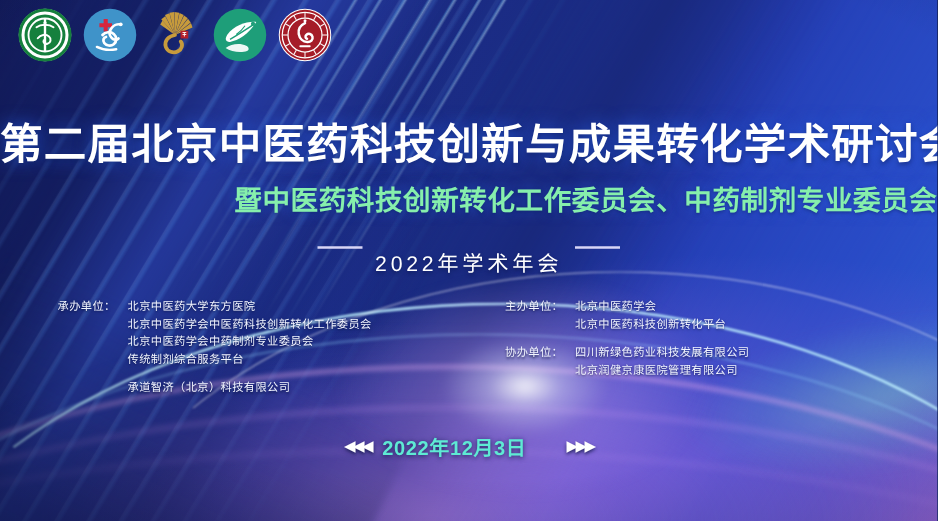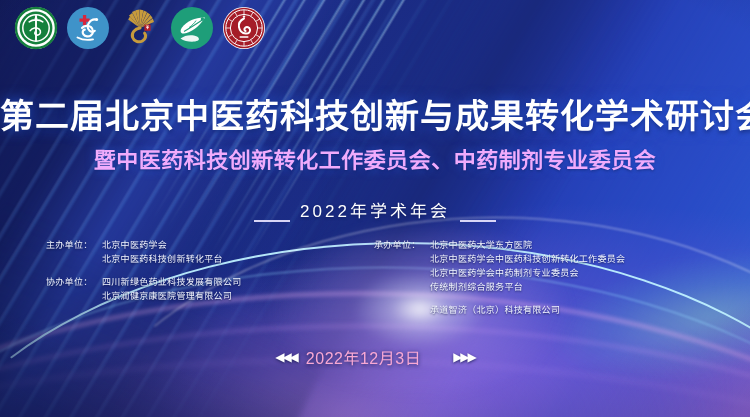--- a/index.html
+++ b/index.html
@@ -228,35 +228,35 @@
     line-height: 44px;
     font-weight: bold;
     color: #ffffff;
     letter-spacing: 1px;
     text-shadow: 0 0 14px rgba(40,90,220,0.85), 0 2px 4px rgba(10,20,70,0.65);
     white-space: nowrap;
   }
   .title-sub {
     position: absolute;
     top: 146px; left: 0; right: 0;
-    text-align: center;
+    text-align: right;
     font-size: 22px;
     line-height: 30px;
     font-weight: bold;
-    color: #f0abfc;
+    color: #86efac;
     letter-spacing: 0.5px;
     text-shadow: 0 0 10px rgba(40,90,220,0.7), 0 1px 3px rgba(10,20,70,0.6);
     white-space: nowrap;
   }
 
   .year-line {
     position: absolute;
     top: 197px; left: 0; right: 0;
     display: flex;
-    align-items: flex-end;
+    align-items: flex-start;
     justify-content: center;
     gap: 10px;
   }
   .year-rule {
     width: 36px; height: 2px;
     background: #e8e4ff;
     opacity: 0.92;
     flex: none;
   }
   .year-text {
@@ -308,22 +308,22 @@
   }
   .chev {
     font-size: 12px;
     color: #ffffff;
     letter-spacing: -2px;
     line-height: 1;
     text-shadow: 0 1px 3px rgba(8,16,60,0.7);
   }
   .footer-text {
     font-size: 16px;
-    font-weight: normal;
-    color: #f9a8d4;
+    font-weight: bold;
+    color: #5eead4;
     letter-spacing: 0.5px;
     white-space: nowrap;
     text-shadow: 0 1px 4px rgba(8,16,60,0.8);
   }
   .footer-gap { display: inline-block; width: 14px; }
 </style>
 </head>
 <body>
 
 <div class="banner">
@@ -447,20 +447,50 @@
     <div class="title-sub">暨中医药科技创新转化工作委员会、中药制剂专业委员会</div>
 
     <div class="year-line">
       <span class="year-rule"></span>
       <span class="year-text">2022年学术年会</span>
       <span class="year-rule"></span>
     </div>
 
     <div class="orgs">
 
+      <div class="org-col right">
+
+        <div class="org-group">
+          <div class="org-line">
+            <span class="org-label">承办单位：</span>
+            <span class="org-value">北京中医药大学东方医院</span>
+          </div>
+          <div class="org-line">
+            <span class="org-label blank">　　　　</span>
+            <span class="org-value">北京中医药学会中医药科技创新转化工作委员会</span>
+          </div>
+          <div class="org-line">
+            <span class="org-label blank">　　　　</span>
+            <span class="org-value">北京中医药学会中药制剂专业委员会</span>
+          </div>
+          <div class="org-line">
+            <span class="org-label blank">　　　　</span>
+            <span class="org-value">传统制剂综合服务平台</span>
+          </div>
+        </div>
+
+        <div class="org-group">
+          <div class="org-line">
+            <span class="org-label blank">　　　　</span>
+            <span class="org-value">承道智济（北京）科技有限公司</span>
+          </div>
+        </div>
+
+      </div>
+
       <div class="org-col left">
 
         <div class="org-group">
           <div class="org-line">
             <span class="org-label">主办单位：</span>
             <span class="org-value">北京中医药学会</span>
           </div>
           <div class="org-line">
             <span class="org-label blank">　　　　</span>
             <span class="org-value">北京中医药科技创新转化平台</span>
@@ -468,50 +498,20 @@
         </div>
 
         <div class="org-group">
           <div class="org-line">
             <span class="org-label">协办单位：</span>
             <span class="org-value">四川新绿色药业科技发展有限公司</span>
           </div>
           <div class="org-line">
             <span class="org-label blank">　　　　</span>
             <span class="org-value">北京润健京康医院管理有限公司</span>
-          </div>
-        </div>
-
-      </div>
-
-      <div class="org-col right">
-
-        <div class="org-group">
-          <div class="org-line">
-            <span class="org-label">承办单位：</span>
-            <span class="org-value">北京中医药大学东方医院</span>
-          </div>
-          <div class="org-line">
-            <span class="org-label blank">　　　　</span>
-            <span class="org-value">北京中医药学会中医药科技创新转化工作委员会</span>
-          </div>
-          <div class="org-line">
-            <span class="org-label blank">　　　　</span>
-            <span class="org-value">北京中医药学会中药制剂专业委员会</span>
-          </div>
-          <div class="org-line">
-            <span class="org-label blank">　　　　</span>
-            <span class="org-value">传统制剂综合服务平台</span>
-          </div>
-        </div>
-
-        <div class="org-group">
-          <div class="org-line">
-            <span class="org-label blank">　　　　</span>
-            <span class="org-value">承道智济（北京）科技有限公司</span>
           </div>
         </div>
 
       </div>
 
     </div>
 
     <div class="footer">
       <span class="chev">◀◀◀</span>
       <span class="footer-text">2022年12月3日</span>

